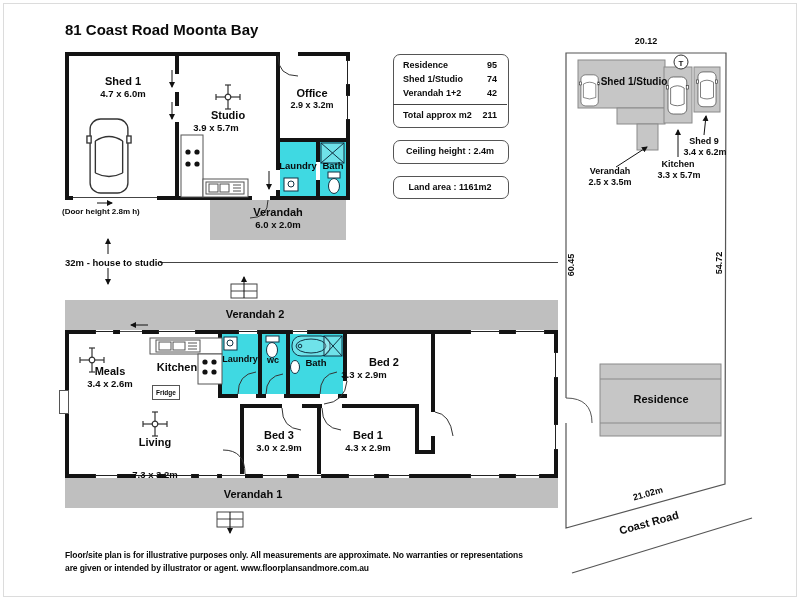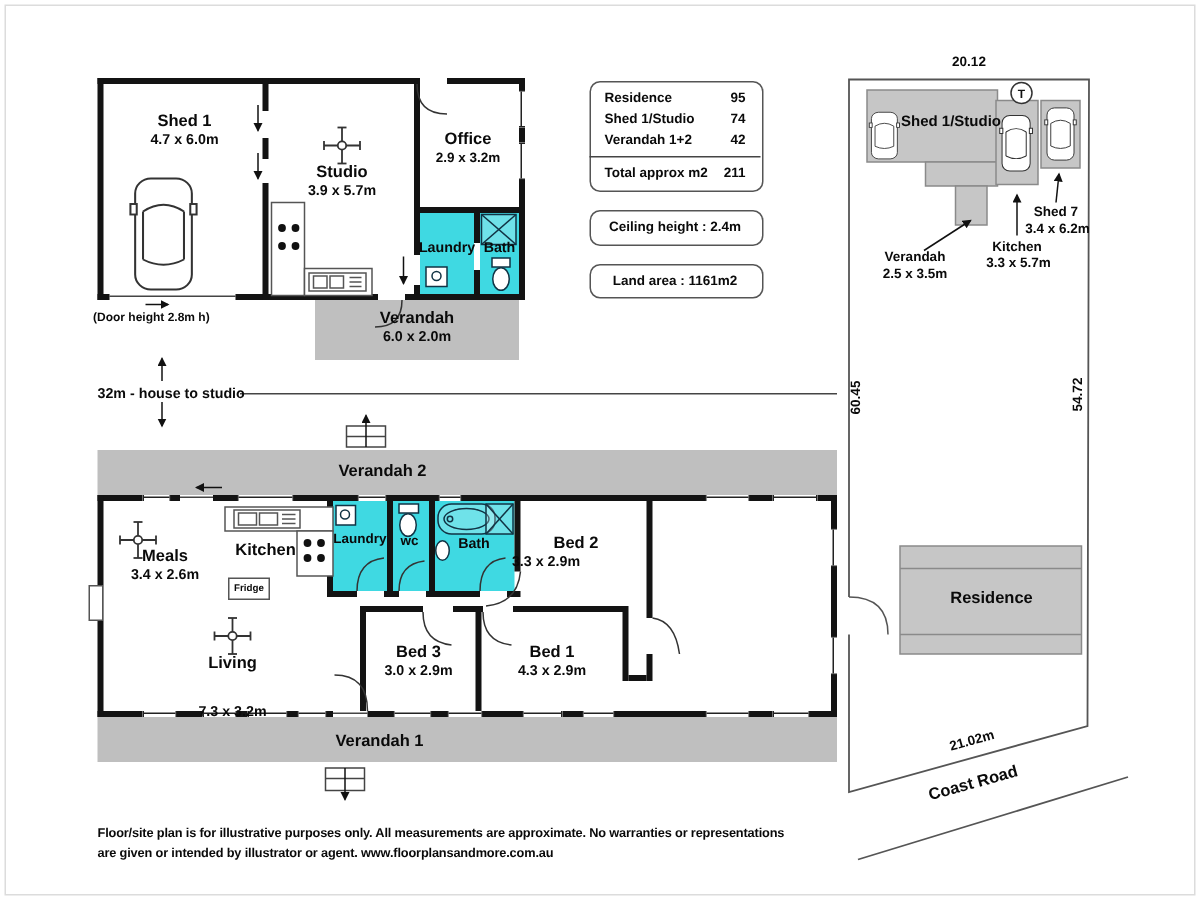--- a/index.html
+++ b/index.html
@@ -28,20 +28,21 @@
   .acunit{position:absolute;background:#fff;border:1px solid #555;z-index:4;}
   .fridge{position:absolute;background:#fff;border:1px solid #555;z-index:4;
           display:flex;align-items:center;justify-content:center;font-weight:700;font-size:6.5px;}
 </style>
 </head>
 <body>
 
 <div class="canvas">
   <div class="frame"></div>
 
+  <div class="lbl lft f15" style="left:65px;top:22px;">81 Coast Road Moonta Bay</div>
 
   <div class="fill gray" style="left:210px;top:200px;width:136px;height:40px;"></div>
   <div class="fill cyan" style="left:280px;top:142px;width:36px;height:54px;"></div>
   <div class="fill cyan" style="left:320px;top:142px;width:26px;height:54px;"></div>
 
   <div class="wall" style="left:65px;top:52px;width:213px;height:4px;"></div>
   <div class="wall" style="left:298px;top:52px;width:52px;height:4px;"></div>
   <div class="wall" style="left:65px;top:52px;width:4px;height:148px;"></div>
   <div class="wall" style="left:346px;top:52px;width:4px;height:8px;"></div>
   <div class="wall" style="left:346px;top:85px;width:4px;height:10px;"></div>
@@ -59,21 +60,21 @@
   <div class="wall" style="left:276px;top:52px;width:4px;height:90px;"></div>
   <div class="wall" style="left:276px;top:138px;width:74px;height:4px;"></div>
   <div class="wall" style="left:276px;top:142px;width:4px;height:28px;"></div>
   <div class="wall" style="left:276px;top:190px;width:4px;height:10px;"></div>
   <div class="wall" style="left:316px;top:142px;width:4px;height:20px;"></div>
   <div class="wall" style="left:316px;top:180px;width:4px;height:20px;"></div>
 
   <div class="lbl f11" style="left:123px;top:76px;">Shed 1</div>
   <div class="lbl f95" style="left:123px;top:89px;">4.7 x 6.0m</div>
   <div class="lbl f11" style="left:228px;top:110px;">Studio</div>
-  <div class="lbl f95" style="left:228px;top:123px;">3.9 x 5.7m</div>
+  <div class="lbl f95" style="left:216px;top:123px;">3.9 x 5.7m</div>
   <div class="lbl f11" style="left:312px;top:88px;">Office</div>
   <div class="lbl f9" style="left:312px;top:101px;">2.9 x 3.2m</div>
   <div class="lbl f95" style="left:298px;top:161px;">Laundry</div>
   <div class="lbl f95" style="left:333px;top:161px;">Bath</div>
   <div class="lbl f11" style="left:278px;top:207px;">Verandah</div>
   <div class="lbl f95" style="left:278px;top:220px;">6.0 x 2.0m</div>
   <div class="lbl lft f8" style="left:62px;top:208px;">(Door height 2.8m h)</div>
 
   <div class="box" style="left:393px;top:54px;width:114px;height:72px;"></div>
   <div class="srow" style="left:403px;top:61px;width:94px;">
@@ -192,21 +193,21 @@
   <div class="lbl f11" style="left:253px;top:489px;">Verandah 1</div>
 
   <div class="lbl f9" style="left:646px;top:37px;">20.12</div>
   <div class="vlbl" style="left:571px;top:265px;">60.45</div>
   <div class="vlbl" style="left:719px;top:263px;">54.72</div>
   <div class="lbl f10" style="left:634px;top:77px;">Shed 1/Studio</div>
   <div class="lbl f9" style="left:610px;top:167px;">Verandah</div>
   <div class="lbl f9" style="left:610px;top:178px;">2.5 x 3.5m</div>
   <div class="lbl f9" style="left:678px;top:160px;">Kitchen</div>
   <div class="lbl f9" style="left:679px;top:171px;">3.3 x 5.7m</div>
-  <div class="lbl f9" style="left:704px;top:137px;">Shed 7</div>
+  <div class="lbl f9" style="left:704px;top:137px;">Shed 9</div>
   <div class="lbl f9" style="left:705px;top:148px;">3.4 x 6.2m</div>
   <div class="lbl f11" style="left:661px;top:394px;">Residence</div>
   <div class="tilt f9" style="left:648px;top:494px;">21.02m</div>
   <div class="tilt f11" style="left:649px;top:523px;">Coast Road</div>
 
   <div class="lbl lft f85" style="left:65px;top:564px;letter-spacing:-0.1px;">are given or intended by illustrator or agent. www.floorplansandmore.com.au</div>
   <div class="lbl lft f85" style="left:65px;top:551px;letter-spacing:-0.1px;">Floor/site plan is for illustrative purposes only. All measurements are approximate. No warranties or representations</div>
 
   <svg class="overlay" width="800" height="600" viewBox="0 0 800 600">
     <defs>

